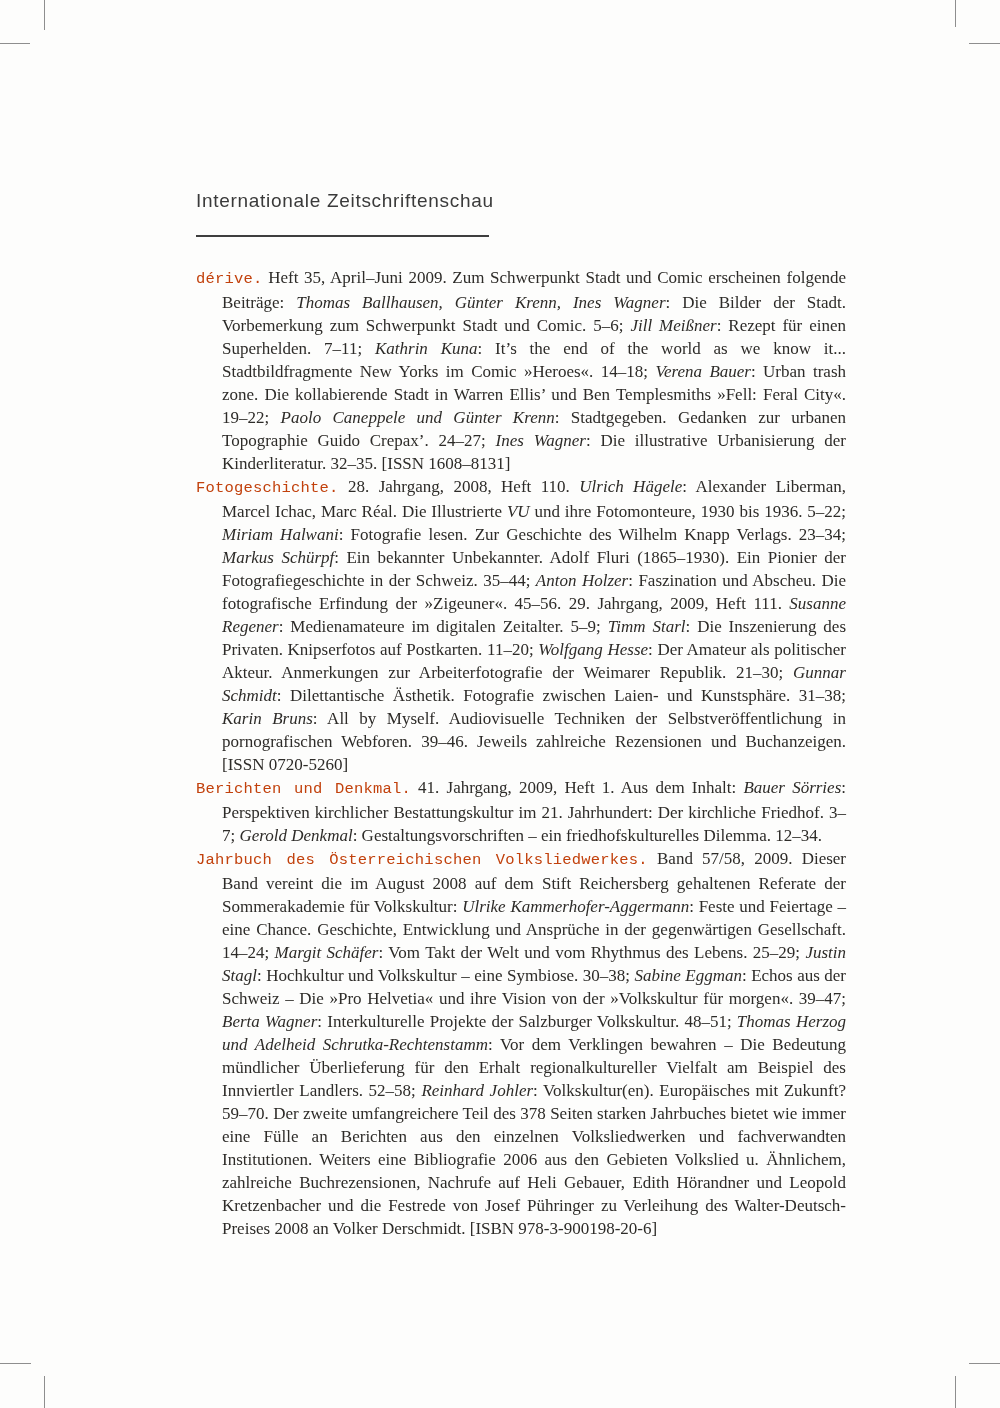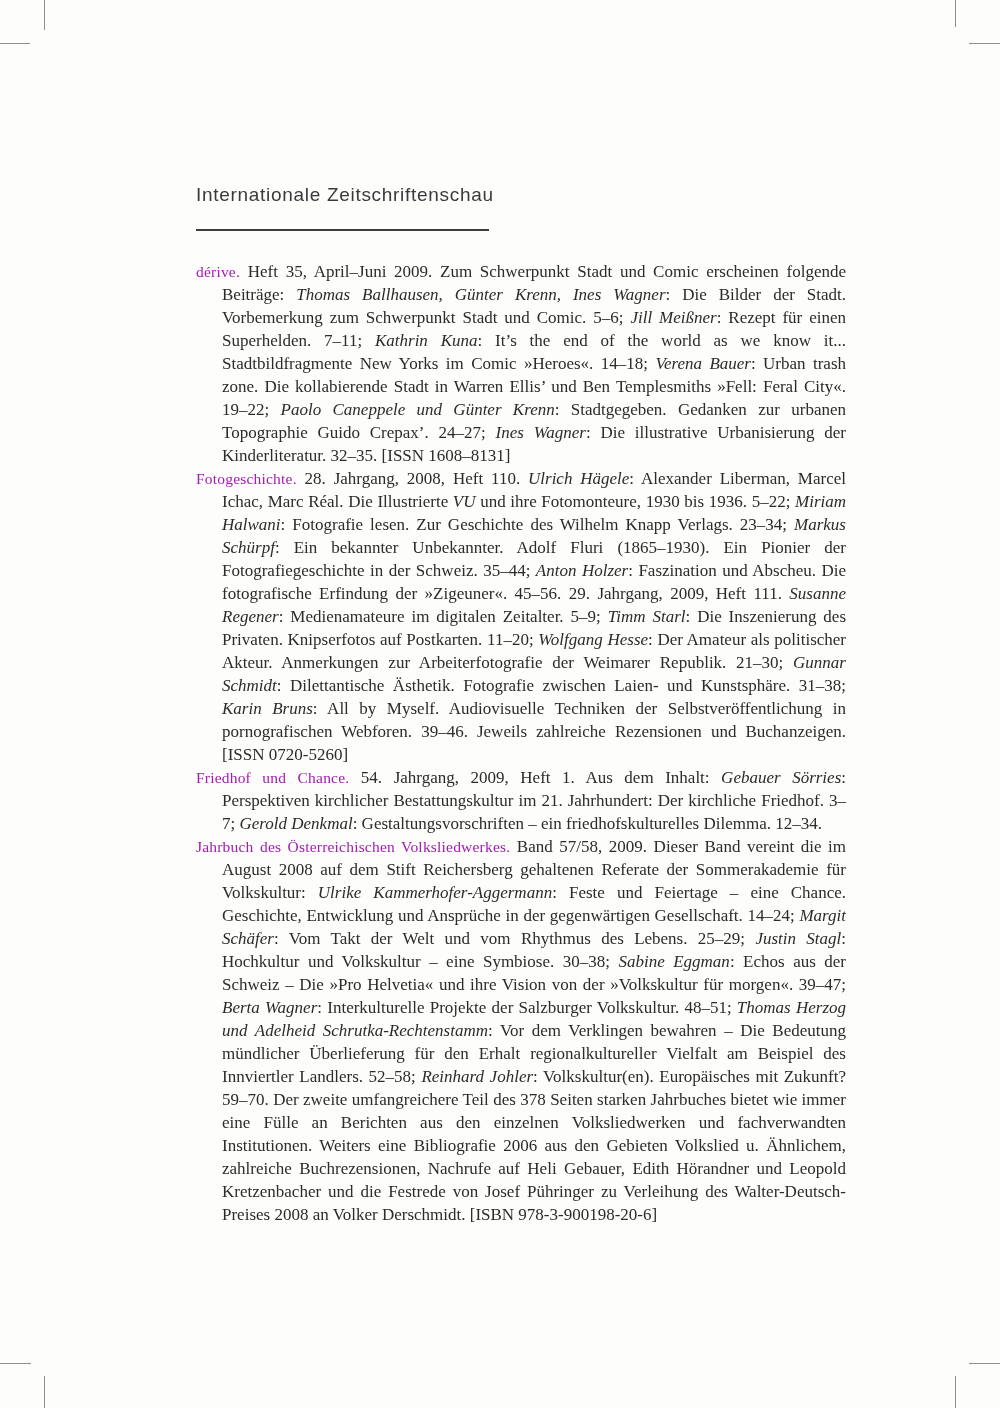--- a/index.html
+++ b/index.html
@@ -18,21 +18,21 @@
   .crop.h { height: 1px; }
   .crop-tl-v { left: 44px;  top: 0;      height: 30px; }
   .crop-tl-h { left: 0;     top: 43px;   width: 30px;  }
   .crop-tr-v { left: 955px; top: 0;      height: 27px; }
   .crop-tr-h { left: 969px; top: 43px;   width: 31px;  }
   .crop-bl-h { left: 0;     top: 1363px; width: 31px;  }
   .crop-bl-v { left: 44px;  top: 1376px; height: 32px; }
   .crop-br-h { left: 969px; top: 1363px; width: 31px;  }
   .crop-br-v { left: 955px; top: 1376px; height: 32px; }
 
-  .content { position: absolute; left: 196px; top: 184px; width: 650px; }
+  .content { position: absolute; left: 196px; top: 190px; width: 650px; }
 
   .title {
     margin: 0;
     font-family: "Liberation Sans", sans-serif;
     font-size: 19px;
     font-weight: 400;
     letter-spacing: 0.7px;
     color: #3a3a3a;
   }
   .rule {
@@ -50,24 +50,24 @@
     text-align: justify;
     hyphens: auto;
     -webkit-hyphens: auto;
   }
   .entry {
     margin: 0;
     padding-left: 26px;
     text-indent: -26px;
   }
   .lead {
-    font-family: Liberation Serif, serif;
+    font-family: Liberation Mono, monospace;
     font-size: 15.5px;
     letter-spacing: 0.2px;
-    color: #a21caf;
+    color: #c2410c;
   }
 </style>
 </head>
 <body>
 
 <div class="page">
 
   <div class="crop v crop-tl-v"></div>
   <div class="crop h crop-tl-h"></div>
   <div class="crop v crop-tr-v"></div>
@@ -83,21 +83,21 @@
     <section class="entries" id="entries">
   <p class="entry">
     <span class="lead">dérive.</span><span class="entry-body"><span> Heft 35, April–Juni 2009. Zum Schwerpunkt Stadt und Comic erscheinen folgende Beiträge: </span><i>Thomas Ballhausen, Günter Krenn, Ines Wagner</i><span>: Die Bilder der Stadt. Vorbemerkung zum Schwerpunkt Stadt und Comic. 5–6; </span><i>Jill Meißner</i><span>: Rezept für einen Superhelden. 7–11; </span><i>Kathrin Kuna</i><span>: It’s the end of the world as we know it... Stadtbildfragmente New Yorks im Comic »Heroes«. 14–18; </span><i>Verena Bauer</i><span>: Urban trash zone. Die kollabierende Stadt in Warren Ellis’ und Ben Templesmiths »Fell: Feral City«. 19–22; </span><i>Paolo Caneppele und Günter Krenn</i><span>: Stadtgegeben. Gedanken zur urbanen Topographie Guido Crepax’. 24–27; </span><i>Ines Wagner</i><span>: Die illustrative Urbanisierung der Kinderliteratur. 32–35. [ISSN 1608–8131]</span></span>
   </p>
 
   <p class="entry">
     <span class="lead">Fotogeschichte.</span><span class="entry-body"><span> 28. Jahrgang, 2008, Heft 110. </span><i>Ulrich Hägele</i><span>: Alexander Liberman, Marcel Ichac, Marc Réal. Die Illustrierte </span><i>VU</i><span> und ihre Fotomonteure, 1930 bis 1936. 5–22; </span><i>Miriam Halwani</i><span>: Fotografie lesen. Zur Geschichte des Wilhelm Knapp Verlags. 23–34; </span><i>Markus Schürpf</i><span>: Ein bekannter Unbekannter. Adolf Fluri (1865–1930). Ein Pionier der Fotografiegeschichte in der Schweiz. 35–44; </span><i>Anton Holzer</i><span>: Faszination und Abscheu. Die fotografische Erfindung der »Zigeuner«. 45–56. 29. Jahrgang, 2009, Heft 111. </span><i>Susanne Regener</i><span>: Medienamateure im digitalen Zeitalter. 5–9; </span><i>Timm Starl</i><span>: Die Inszenierung des Privaten. Knipserfotos auf Postkarten. 11–20; </span><i>Wolfgang Hesse</i><span>: Der Amateur als politischer Akteur. Anmerkungen zur Arbeiterfotografie der Weimarer Republik. 21–30; </span><i>Gunnar Schmidt</i><span>: Dilettantische Ästhetik. Fotografie zwischen Laien- und Kunstsphäre. 31–38; </span><i>Karin Bruns</i><span>: All by Myself. Audiovisuelle Techniken der Selbstveröffentlichung in pornografischen Webforen. 39–46. Jeweils zahlreiche Rezensionen und Buchanzeigen. [ISSN 0720-5260]</span></span>
   </p>
 
   <p class="entry">
-    <span class="lead">Friedhof und Chance.</span><span class="entry-body"><span> 54. Jahrgang, 2009, Heft 1. Aus dem Inhalt: </span><i>Gebauer Sörries</i><span>: Perspektiven kirchlicher Bestattungskultur im 21. Jahrhundert: Der kirchliche Friedhof. 3–7; </span><i>Gerold Denkmal</i><span>: Gestaltungsvorschriften – ein friedhofskulturelles Dilemma. 12–34.</span></span>
+    <span class="lead">Berichten und Denkmal.</span><span class="entry-body"><span> 41. Jahrgang, 2009, Heft 1. Aus dem Inhalt: </span><i>Bauer Sörries</i><span>: Perspektiven kirchlicher Bestattungskultur im 21. Jahrhundert: Der kirchliche Friedhof. 3–7; </span><i>Gerold Denkmal</i><span>: Gestaltungsvorschriften – ein friedhofskulturelles Dilemma. 12–34.</span></span>
   </p>
 
   <p class="entry">
     <span class="lead">Jahrbuch des Österreichischen Volksliedwerkes.</span><span class="entry-body"><span> Band 57/58, 2009. Dieser Band vereint die im August 2008 auf dem Stift Reichersberg gehaltenen Referate der Sommerakademie für Volkskultur: </span><i>Ulrike Kammerhofer-Aggermann</i><span>: Feste und Feiertage – eine Chance. Geschichte, Entwicklung und Ansprüche in der gegenwärtigen Gesellschaft. 14–24; </span><i>Margit Schäfer</i><span>: Vom Takt der Welt und vom Rhythmus des Lebens. 25–29; </span><i>Justin Stagl</i><span>: Hochkultur und Volkskultur – eine Symbiose. 30–38; </span><i>Sabine Eggman</i><span>: Echos aus der Schweiz – Die »Pro Helvetia« und ihre Vision von der »Volkskultur für morgen«. 39–47; </span><i>Berta Wagner</i><span>: Interkulturelle Projekte der Salzburger Volkskultur. 48–51; </span><i>Thomas Herzog und Adelheid Schrutka-Rechtenstamm</i><span>: Vor dem Verklingen bewahren – Die Bedeutung mündlicher Überlieferung für den Erhalt regionalkultureller Vielfalt am Beispiel des Innviertler Landlers. 52–58; </span><i>Reinhard Johler</i><span>: Volkskultur(en). Europäisches mit Zukunft? 59–70. Der zweite umfangreichere Teil des 378 Seiten starken Jahrbuches bietet wie immer eine Fülle an Berichten aus den einzelnen Volksliedwerken und fachverwandten Institutionen. Weiters eine Bibliografie 2006 aus den Gebieten Volkslied u. Ähnlichem, zahlreiche Buchrezensionen, Nachrufe auf Heli Gebauer, Edith Hörandner und Leopold Kretzenbacher und die Festrede von Josef Pühringer zu Verleihung des Walter-Deutsch-Preises 2008 an Volker Derschmidt. [ISBN 978-3-900198-20-6]</span></span>
   </p>
 </section>
   </main>
 
 </div>
 

